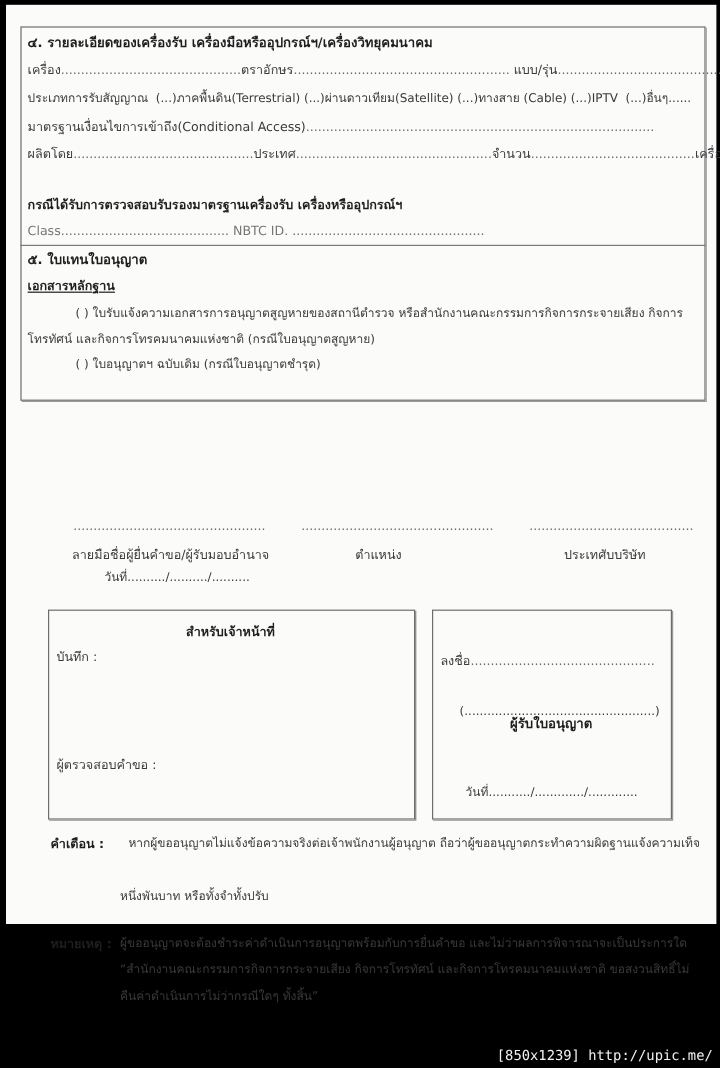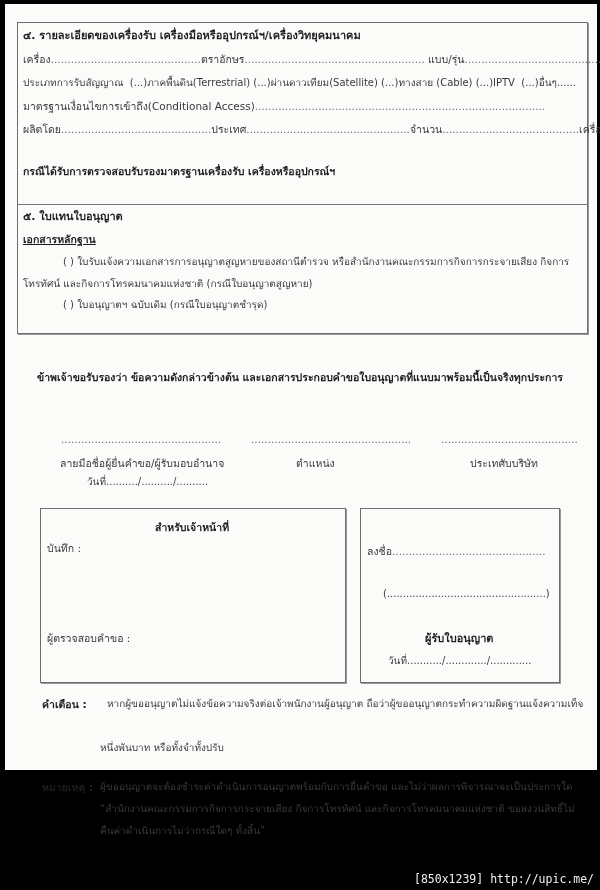--- a/index.html
+++ b/index.html
@@ -53,53 +53,55 @@
   <div class="abs fs" style="left:18px; top:95px;">
     <span>มาตรฐานเงื่อนไขการเข้าถึง(Conditional Access)</span><span class="dots">.......................................................................................</span>
   </div>
 
   <div class="abs fs" style="left:18px; top:118px;">
     <span>ผลิตโดย</span><span class="dots">.............................................</span><span>ประเทศ</span><span class="dots">.................................................</span><span>จำนวน</span><span class="dots">.........................................</span><span>เครื่อง</span>
   </div>
 
   <div class="abs fs bold" style="left:18px; top:160px; font-size:10.5px;">กรณีได้รับการตรวจสอบรับรองมาตรฐานเครื่องรับ เครื่องหรืออุปกรณ์ฯ</div>
 
+  <div class="abs fs" style="left:18px; top:182px; color:#777;">
+    <span>Class</span><span class="dots">.......................................... </span><span>NBTC ID.</span> <span class="dots">................................................</span>
+  </div>
 
   <div class="hline" style="left:12px; top:200px; width:571px;"></div>
 
   <div class="abs fs bold" style="left:18px; top:206px; font-size:11px;">๕. ใบแทนใบอนุญาต</div>
 
   <div class="abs fs bold underline" style="left:18px; top:228px;">เอกสารหลักฐาน</div>
 
   <div class="abs fs" style="left:58px; top:251px; font-size:10px;">( ) ใบรับแจ้งความเอกสารการอนุญาตสูญหายของสถานีตำรวจ หรือสำนักงานคณะกรรมการกิจการกระจายเสียง กิจการ</div>
   <div class="abs fs" style="left:18px; top:273px; font-size:10px;">โทรทัศน์ และกิจการโทรคมนาคมแห่งชาติ (กรณีใบอนุญาตสูญหาย)</div>
   <div class="abs fs" style="left:58px; top:294px; font-size:10px;">( ) ใบอนุญาตฯ ฉบับเดิม (กรณีใบอนุญาตชำรุด)</div>
 
-  <div class="abs fs bold" style="left:32px; top:366px; font-size:10.5px;">ข้าพเจ้าขอรับรองว่า ข้อความดังกล่าวข้างต้น และเอกสารประกอบคำขอใบอนุญาตที่แนบมาพร้อมนี้เป็นจริงทุกประการ</div>
 
   <div class="abs dots fs" style="left:56px; top:428px;">................................................</div>
   <div class="abs dots fs" style="left:246px; top:428px;">................................................</div>
   <div class="abs dots fs" style="left:436px; top:428px;">.........................................</div>
 
   <div class="abs fs center" style="left:55px; top:452px; font-size:10.5px;">ลายมือชื่อผู้ยื่นคำขอ/ผู้รับมอบอำนาจ</div>
   <div class="abs fs center" style="left:291px; top:452px; font-size:10.5px;text-align:center;">ตำแหน่ง</div>
   <div class="abs fs center" style="left:465px; top:452px; font-size:10.5px;">ประเทศับบริษัท</div>
   <div class="abs fs" style="left:82px; top:471px; font-size:10px;">วันที่........../........../..........</div>
 
   <div class="box" style="left:35px; top:504px; width:306px; height:175px;"></div>
   <div class="abs fs bold" style="left:150px; top:516px; font-size:10.5px;">สำหรับเจ้าหน้าที่</div>
   <div class="abs fs" style="left:42px; top:537px;">บันทึก :</div>
   <div class="abs fs" style="left:42px; top:627px;">ผู้ตรวจสอบคำขอ :</div>
 
   <div class="box" style="left:355px; top:504px; width:200px; height:175px;"></div>
   <div class="abs fs" style="left:362px; top:540px;">
     <span>ลงชื่อ</span><span class="dots">..............................................</span>
   </div>
   <div class="abs fs" style="left:378px; top:583px; font-size:10px;">(..................................................)</div>
-  <div class="abs fs bold" style="left:420px; top:628px; font-size:11px;">ผู้รับใบอนุญาต</div>
+  <div class="abs fs bold" style="left:420px; top:593px; font-size:11px;">ผู้รับใบอนุญาต</div>
   <div class="abs fs" style="left:383px; top:650px; font-size:10px;">วันที่.........../............./.............</div>
 
   <div class="abs fs bold" style="left:37px; top:693px;">คำเตือน :</div>
   <div class="abs fs" style="left:102px; top:693px; font-size:10px;">หากผู้ขออนุญาตไม่แจ้งข้อความจริงต่อเจ้าพนักงานผู้อนุญาต ถือว่าผู้ขออนุญาตกระทำความผิดฐานแจ้งความเท็จ</div>
   <div class="abs fs" style="left:95px; top:737px; font-size:10px;">หนึ่งพันบาท หรือทั้งจำทั้งปรับ</div>
 
   <div class="abs fs bold" style="left:37px; top:776px;">หมายเหตุ :</div>
   <div class="abs fs" style="left:95px; top:776px; font-size:10px;">ผู้ขออนุญาตจะต้องชำระค่าดำเนินการอนุญาตพร้อมกับการยื่นคำขอ และไม่ว่าผลการพิจารณาจะเป็นประการใด</div>
   <div class="abs fs" style="left:95px; top:798px; font-size:10px;">“สำนักงานคณะกรรมการกิจการกระจายเสียง กิจการโทรทัศน์ และกิจการโทรคมนาคมแห่งชาติ ขอสงวนสิทธิ์ไม่</div>
   <div class="abs fs" style="left:95px; top:820px; font-size:10px;">คืนค่าดำเนินการไม่ว่ากรณีใดๆ ทั้งสิ้น”</div>

